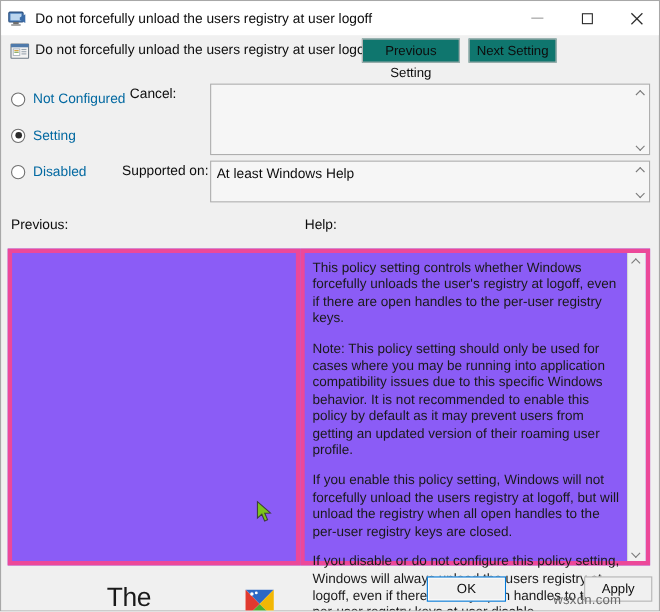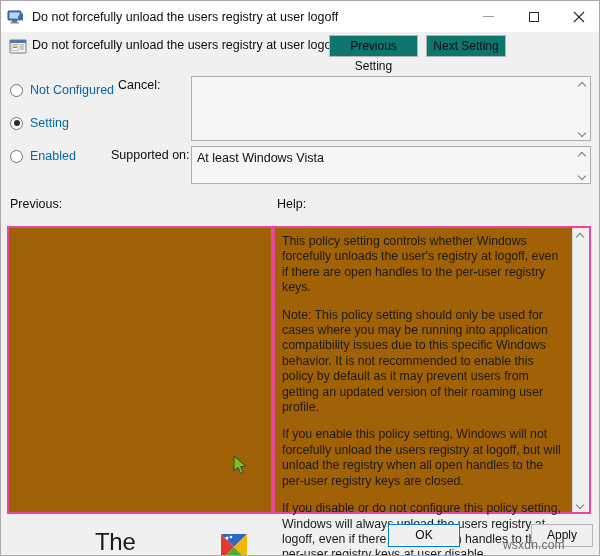--- a/index.html
+++ b/index.html
@@ -203,22 +203,22 @@
     width: 5px; height: 5px;
     border-left: 1px solid #7a7a7a;
     border-top: 1px solid #7a7a7a;
   }
   .chev.up::before  { transform: rotate(45deg); }
   .chev.down::before { transform: rotate(225deg); top: -1px; }
 
   
   .panel {
     position: absolute;
-    background: #a16207;
-    border: 2px solid #ec4899;
+    background: #8b5cf6;
+    border: 4px solid #ec4899;
     box-sizing: border-box;
   }
   .options-panel { left: 6px; top: 225px; width: 266px; height: 288px; }
   .help-panel    { left: 272px; top: 225px; width: 318px; height: 288px; }
 
   .help-scroll {
     position: absolute;
     right: 0; top: 0; bottom: 0;
     width: 16px;
     background: #f0f0f0;
@@ -360,40 +360,40 @@
     <div class="radio-row">
       <span class="radio-mark"></span>
       <span class="radio-label">Not Configured</span>
     </div>
     <div class="radio-row">
       <span class="radio-mark checked"></span>
       <span class="radio-label">Setting</span>
     </div>
     <div class="radio-row">
       <span class="radio-mark"></span>
-      <span class="radio-label">Enabled</span>
+      <span class="radio-label">Disabled</span>
     </div>
   </div>
 
   <span class="field-label lbl-comment">Cancel:</span>
   <div class="textbox box-comment">
     <div class="textbox-content"></div>
     <div class="scroll-strip">
       <div class="arrow-up">
           <span class="chev up"></span>
         </div>
       <div class="arrow-down">
           <span class="chev down"></span>
         </div>
     </div>
   </div>
 
   <span class="field-label lbl-supported">Supported on:</span>
   <div class="textbox box-supported">
-    <div class="textbox-content">At least Windows Vista</div>
+    <div class="textbox-content">At least Windows Help</div>
     <div class="scroll-strip">
       <div class="arrow-up">
           <span class="chev up"></span>
         </div>
       <div class="arrow-down">
           <span class="chev down"></span>
         </div>
     </div>
   </div>
 

